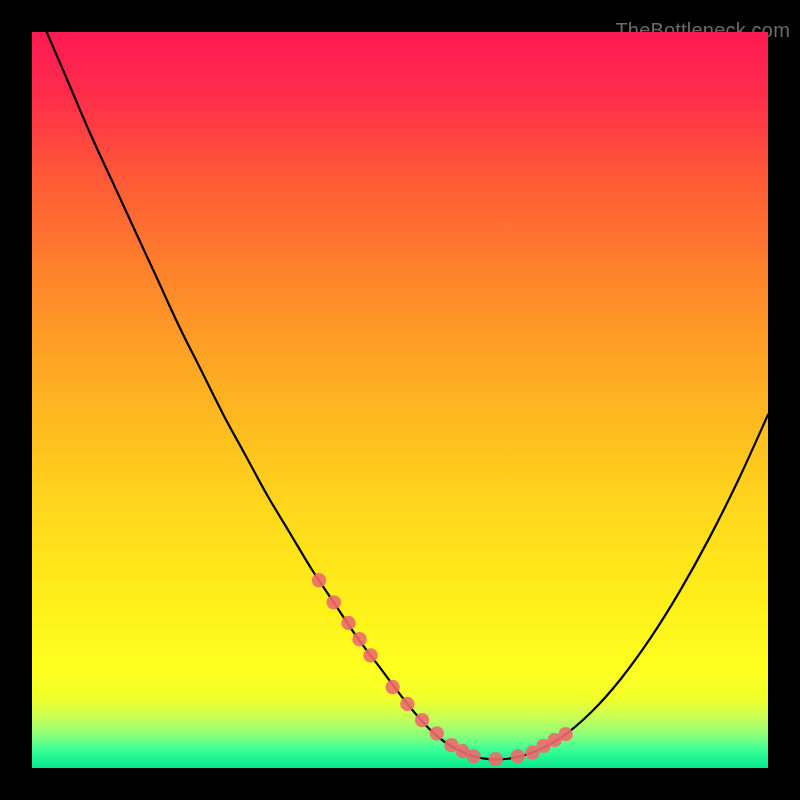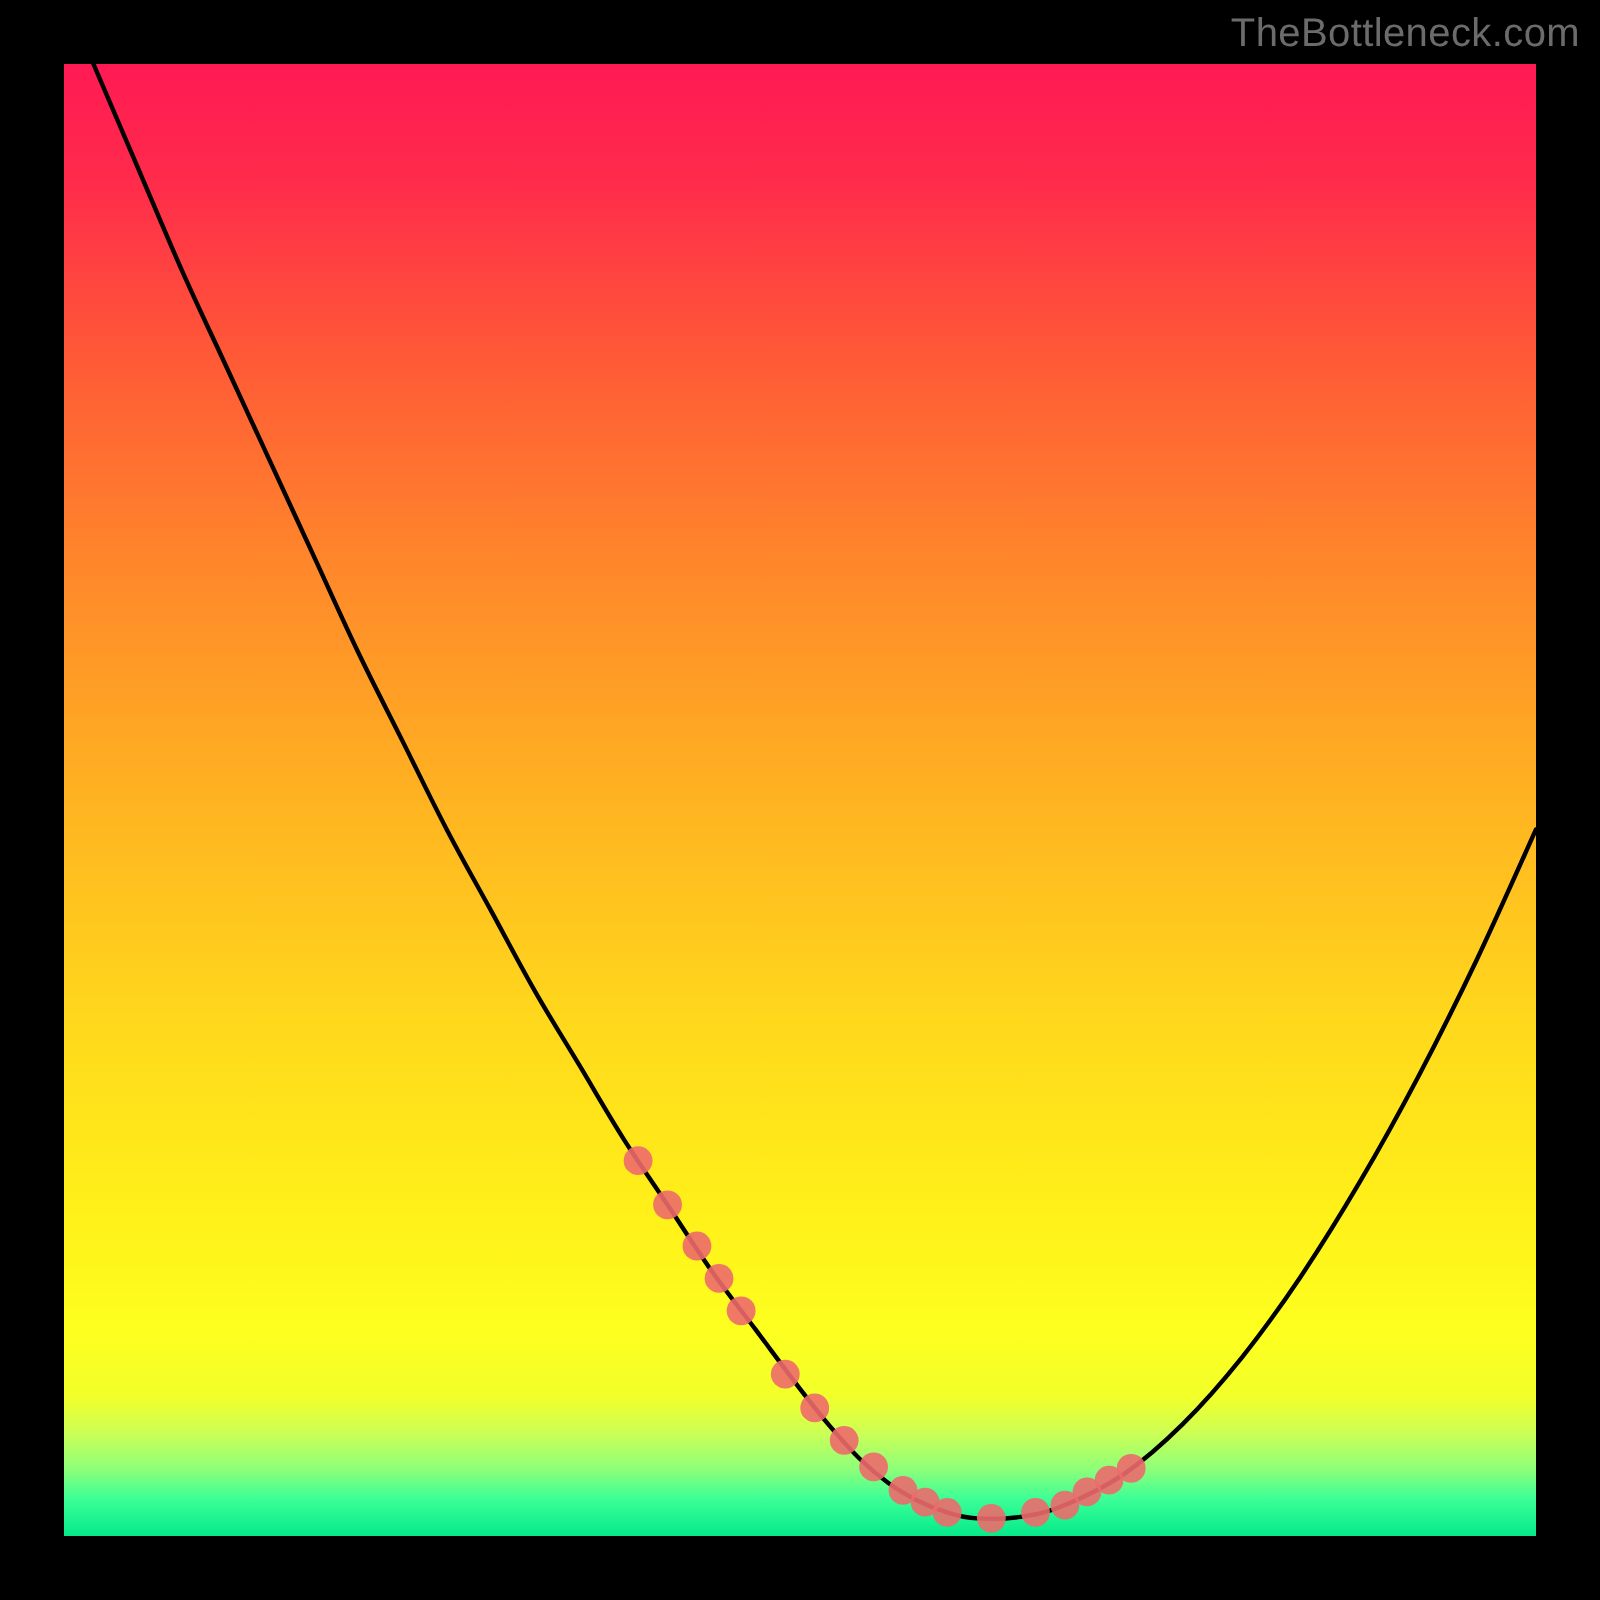--- a/index.html
+++ b/index.html
@@ -22,21 +22,21 @@
   .plot {
     position: absolute;
     left: 32px;
     top: 32px;
     width: 736px;
     height: 736px;
     
   }
   .watermark {
     position: absolute;
-    top: 6px;
+    top: 19px;
     right: 10px;
     color: #6b6b6b;
     font-size: 20px;
     letter-spacing: 0.2px;
     font-weight: 400;
     user-select: none;
   }
   svg {
     display: block;
   }

